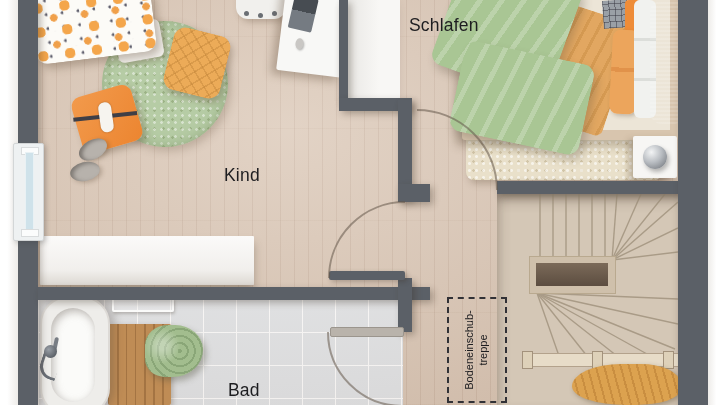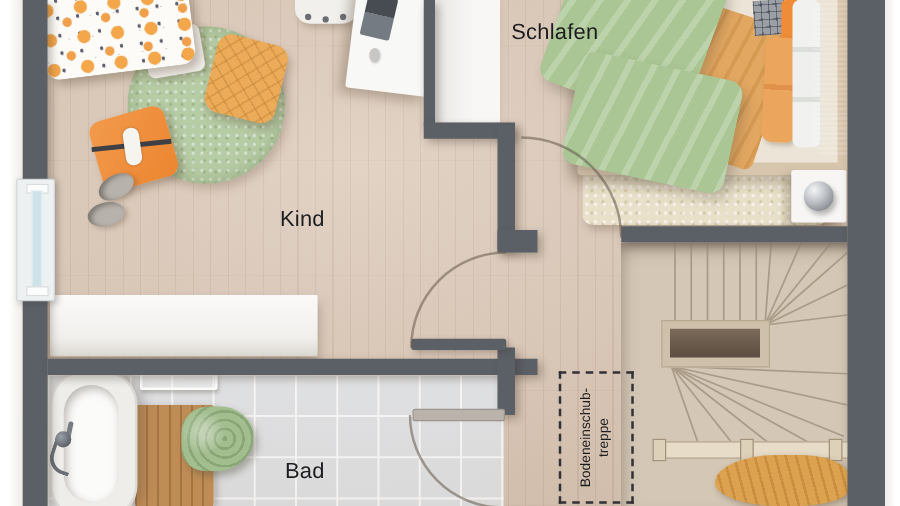--- a/index.html
+++ b/index.html
@@ -53,21 +53,21 @@
   #outside-right{left:708px;top:0;width:12px;height:405px;z-index:60;background:linear-gradient(270deg,#ffffff 30%,#eeece9);}
   #window-left{left:13px;top:143px;width:29px;height:96px;z-index:65;background:#eef1f2;border:1px solid #d3d6d7;border-radius:2px;box-shadow:2px 2px 5px rgba(60,60,60,.25);}
   #window-left .glass{position:absolute;left:11px;top:8px;width:7px;height:80px;background:#cfe2ea;border:1px solid #e9f1f4;}
   #window-left .cap-top{position:absolute;left:7px;top:3px;width:16px;height:6px;background:#fbfcfc;border:1px solid #d9dcdd;}
   #window-left .cap-bot{position:absolute;left:7px;bottom:3px;width:16px;height:6px;background:#fbfcfc;border:1px solid #d9dcdd;}
 
   
   .room-label{z-index:70;font-size:17.5px;font-weight:500;color:#1d1d20;letter-spacing:.2px;}
   #label-schlafen{left:409px;top:3px;margin-top:12px;}
   #label-kind{left:224px;top:165px;}
-  #label-bad{left:228px;top:366px;}
+  #label-bad{left:228px;top:380px;}
   #attic-box{left:447px;top:297px;width:56px;height:102px;border:2px dashed #313136;z-index:45;}
   #attic-label{position:absolute;left:50%;top:50%;width:110px;transform:translate(-50%,-50%) rotate(-90deg);
     text-align:center;font-size:11px;font-weight:500;line-height:1.25;color:#1d1d20;}
 
   
   .furn{z-index:12;}
   #child-bed-sheet{left:116px;top:22px;width:46px;height:38px;background:#f4f2ee;border-radius:6px;transform:rotate(-10deg);box-shadow:3px 3px 6px rgba(95,75,55,.3);}
   #polka-cushion{left:33px;top:-7px;width:121px;height:65px;border-radius:12px;transform:rotate(-7deg);
     background-color:#fcfbf7;
     background-image:

